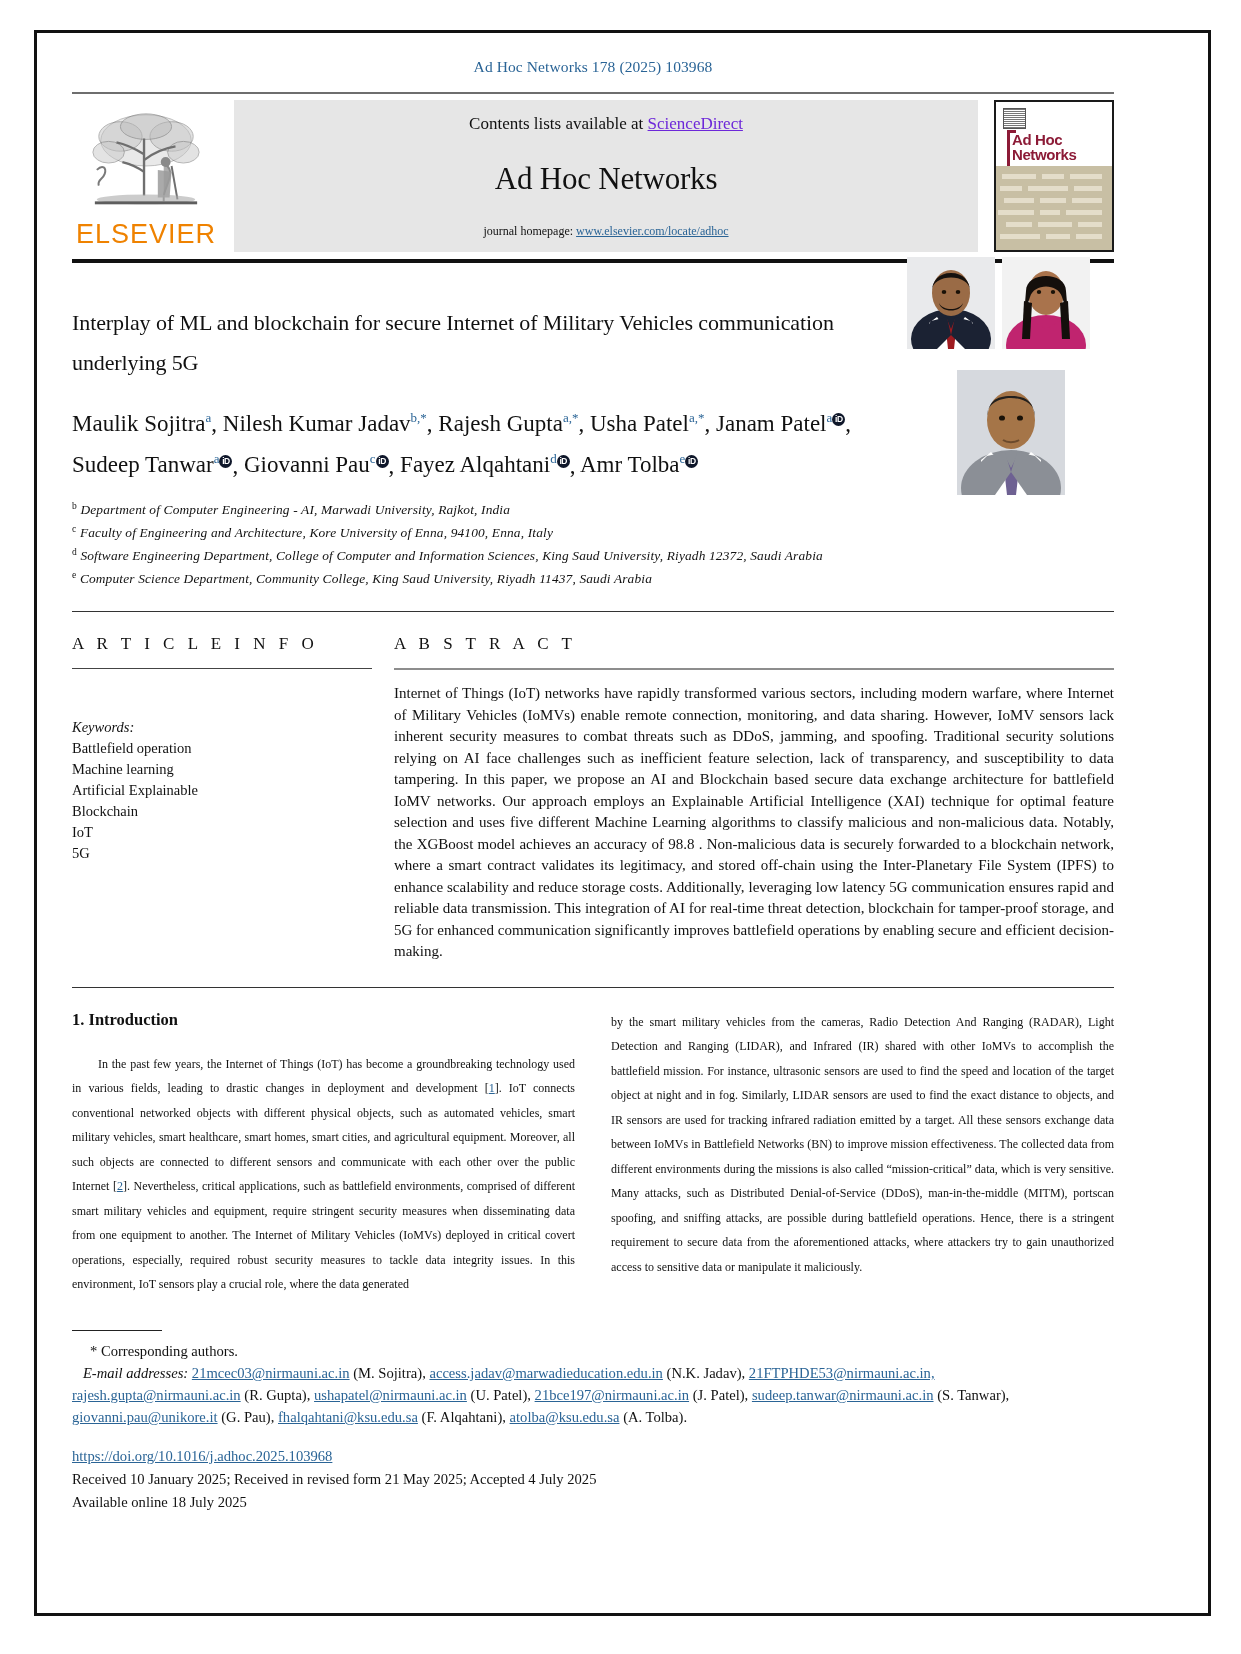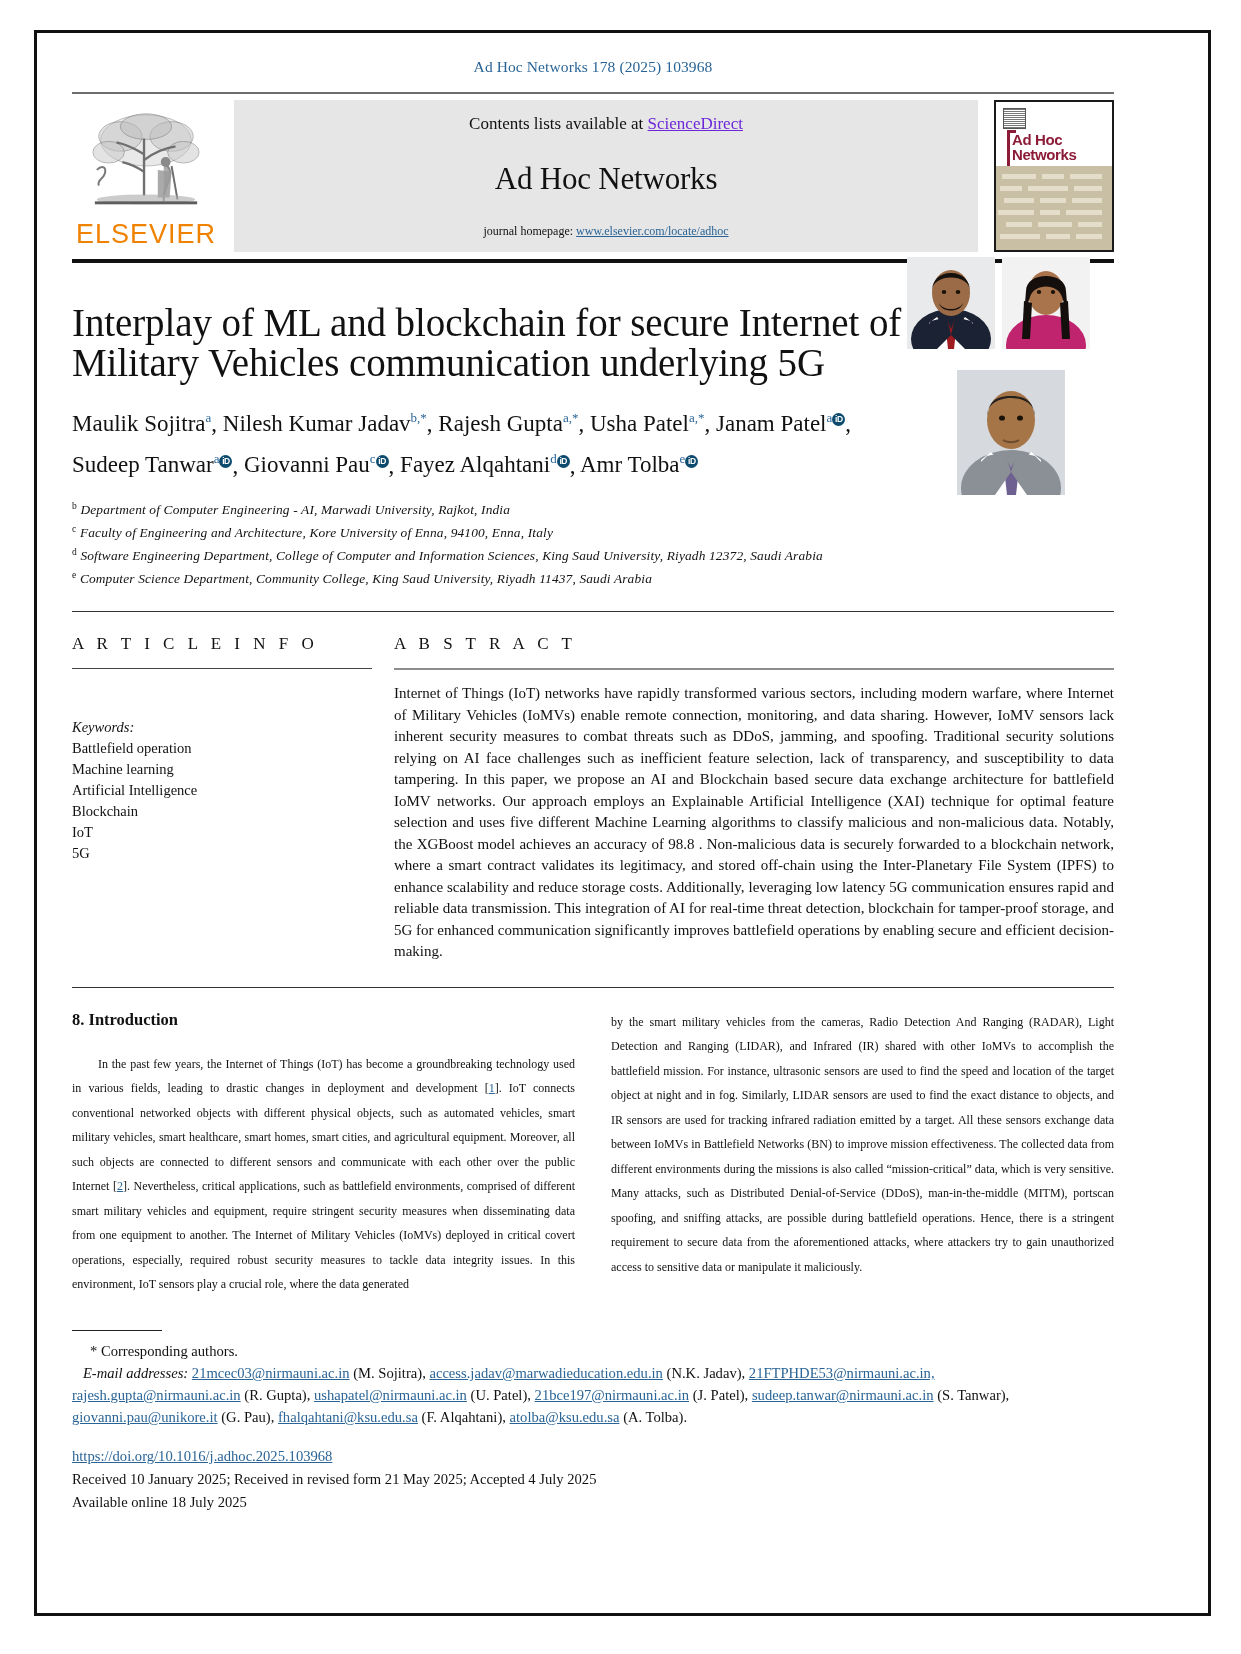--- a/index.html
+++ b/index.html
@@ -154,21 +154,21 @@
     border-top: 4px solid #111;
     margin-top: 7px;
   }
 
   
   .title-block {
     position: relative;
     margin-top: 40px;
   }
   .article-title {
-    font-size: 39px;
+    font-size: 22px;
     line-height: 40px;
     color: #111;
     width: 830px;
     letter-spacing: -.1px;
   }
   .authors {
     font-size: 23px;
     line-height: 36px;
     color: #111;
     width: 830px;
@@ -176,21 +176,21 @@
   }
   .authors sup {
     font-size: 13px;
     color: #2a6496;
     vertical-align: super;
   }
   .orcid {
     display: inline-block;
     width: 13px; height: 13px;
     border-radius: 50%;
-    background: #0c4a6e;
+    background: #0f172a;
     color: #fff;
     font-family: "Liberation Sans", sans-serif;
     font-size: 8.5px;
     font-weight: bold;
     line-height: 13px;
     text-align: center;
     vertical-align: super;
     letter-spacing: -.5px;
   }
   .affiliations {
@@ -457,39 +457,39 @@
     </div>
 
     <div class="info-abstract">
       <div class="col-info">
         <div class="sec-head">A R T I C L E   I N F O</div>
         <div class="hr-thin"></div>
         <div class="keywords">
           <div class="kw-label">Keywords:</div>
           <div>Battlefield operation</div>
           <div>Machine learning</div>
-          <div>Artificial Intelligence</div>
+          <div>Artificial Explainable</div>
           <div>Blockchain</div>
           <div>IoT</div>
           <div>5G</div>
         </div>
       </div>
       <div class="col-gap"></div>
       <div class="col-abs">
         <div class="sec-head">A B S T R A C T</div>
         <div class="hr-grey"></div>
         <div class="abstract">Internet of Things (IoT) networks have rapidly transformed various sectors, including modern warfare, where Internet of Military Vehicles (IoMVs) enable remote connection, monitoring, and data sharing. However, IoMV sensors lack inherent security measures to combat threats such as DDoS, jamming, and spoofing. Traditional security solutions relying on AI face challenges such as inefficient feature selection, lack of transparency, and susceptibility to data tampering. In this paper, we propose an AI and Blockchain based secure data exchange architecture for battlefield IoMV networks. Our approach employs an Explainable Artificial Intelligence (XAI) technique for optimal feature selection and uses five different Machine Learning algorithms to classify malicious and non-malicious data. Notably, the XGBoost model achieves an accuracy of 98.8 . Non-malicious data is securely forwarded to a blockchain network, where a smart contract validates its legitimacy, and stored off-chain using the Inter-Planetary File System (IPFS) to enhance scalability and reduce storage costs. Additionally, leveraging low latency 5G communication ensures rapid and reliable data transmission. This integration of AI for real-time threat detection, blockchain for tamper-proof storage, and 5G for enhanced communication significantly improves battlefield operations by enabling secure and efficient decision-making.</div>
       </div>
     </div>
 
     <div class="body-sep"></div>
 
     <div class="body">
       <div class="col">
-        <h2 class="section">8.  Introduction</h2>
+        <h2 class="section">1.  Introduction</h2>
         <p class="para"><span>In the past few years, the Internet of Things (IoT) has become a groundbreaking technology used in various fields, leading to drastic changes in deployment and development [</span><a class="cite" href="#">1</a><span>]. IoT connects conventional networked objects with different physical objects, such as automated vehicles, smart military vehicles, smart healthcare, smart homes, smart cities, and agricultural equipment. Moreover, all such objects are connected to different sensors and communicate with each other over the public Internet [</span><a class="cite" href="#">2</a><span>]. Nevertheless, critical applications, such as battlefield environments, comprised of different smart military vehicles and equipment, require stringent security measures when disseminating data from one equipment to another. The Internet of Military Vehicles (IoMVs) deployed in critical covert operations, especially, required robust security measures to tackle data integrity issues. In this environment, IoT sensors play a crucial role, where the data generated</span></p>
       </div>
       <div class="gutter"></div>
       <div class="col">
         <p class="para noindent">by the smart military vehicles from the cameras, Radio Detection And Ranging (RADAR), Light Detection and Ranging (LIDAR), and Infrared (IR) shared with other IoMVs to accomplish the battlefield mission. For instance, ultrasonic sensors are used to find the speed and location of the target object at night and in fog. Similarly, LIDAR sensors are used to find the exact distance to objects, and IR sensors are used for tracking infrared radiation emitted by a target. All these sensors exchange data between IoMVs in Battlefield Networks (BN) to improve mission effectiveness. The collected data from different environments during the missions is also called “mission-critical” data, which is very sensitive. Many attacks, such as Distributed Denial-of-Service (DDoS), man-in-the-middle (MITM), portscan spoofing, and sniffing attacks, are possible during battlefield operations. Hence, there is a stringent requirement to secure data from the aforementioned attacks, where attackers try to gain unauthorized access to sensitive data or manipulate it maliciously.</p>
       </div>
     </div>
 
   </div>
 

